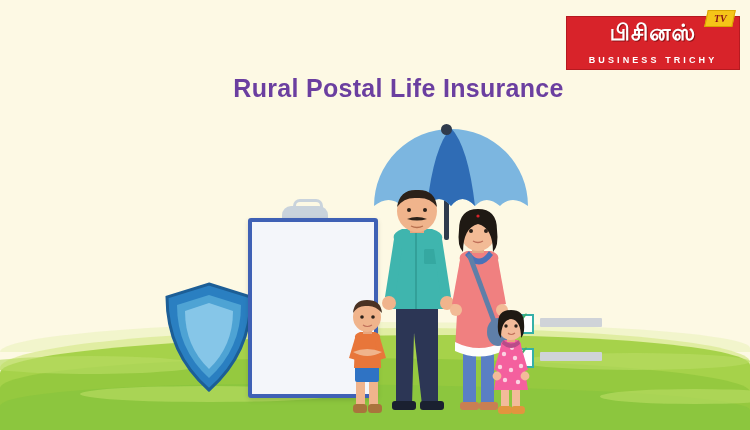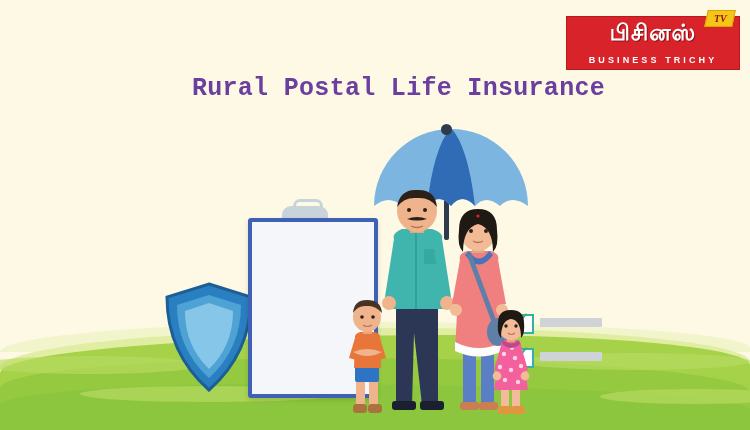--- a/index.html
+++ b/index.html
@@ -20,21 +20,21 @@
       border-radius:35% 65% 0 0 / 22px 26px 0 0;}
   .g-pale{bottom:60px;height:42px;background:#ddeb9a;opacity:.85;
       border-radius:55% 45% 0 0 / 40px 34px 0 0;}
   .g-pale2{bottom:78px;height:30px;background:#eef3c4;opacity:.75;
       border-radius:50% 50% 0 0 / 30px 26px 0 0;}
   .g-streak{position:absolute;background:#b9dc63;opacity:.65;border-radius:50%;}
 
   
   #title{
     position:absolute;left:0;right:0;top:74px;text-align:center;
-    font-family:Liberation Mono, monospace;font-weight:bold;font-size:25px;
+    font-family:Liberation Sans, sans-serif;font-weight:bold;font-size:25px;
     color:#6b3fa0;letter-spacing:.3px;margin-left:47px;
   }
 
   
   #logo{position:absolute;left:566px;top:6px;width:172px;height:70px;}
   #logo-box{position:absolute;left:0;top:10px;width:172px;height:52px;
     background:#d8232a;border:1px solid #b51a20;}
   #logo-tamil{position:absolute;left:0;right:0;top:3px;text-align:center;
     font-family:"Liberation Serif",serif;font-weight:bold;font-size:22px;
     color:#ffffff;letter-spacing:1px;line-height:26px;

